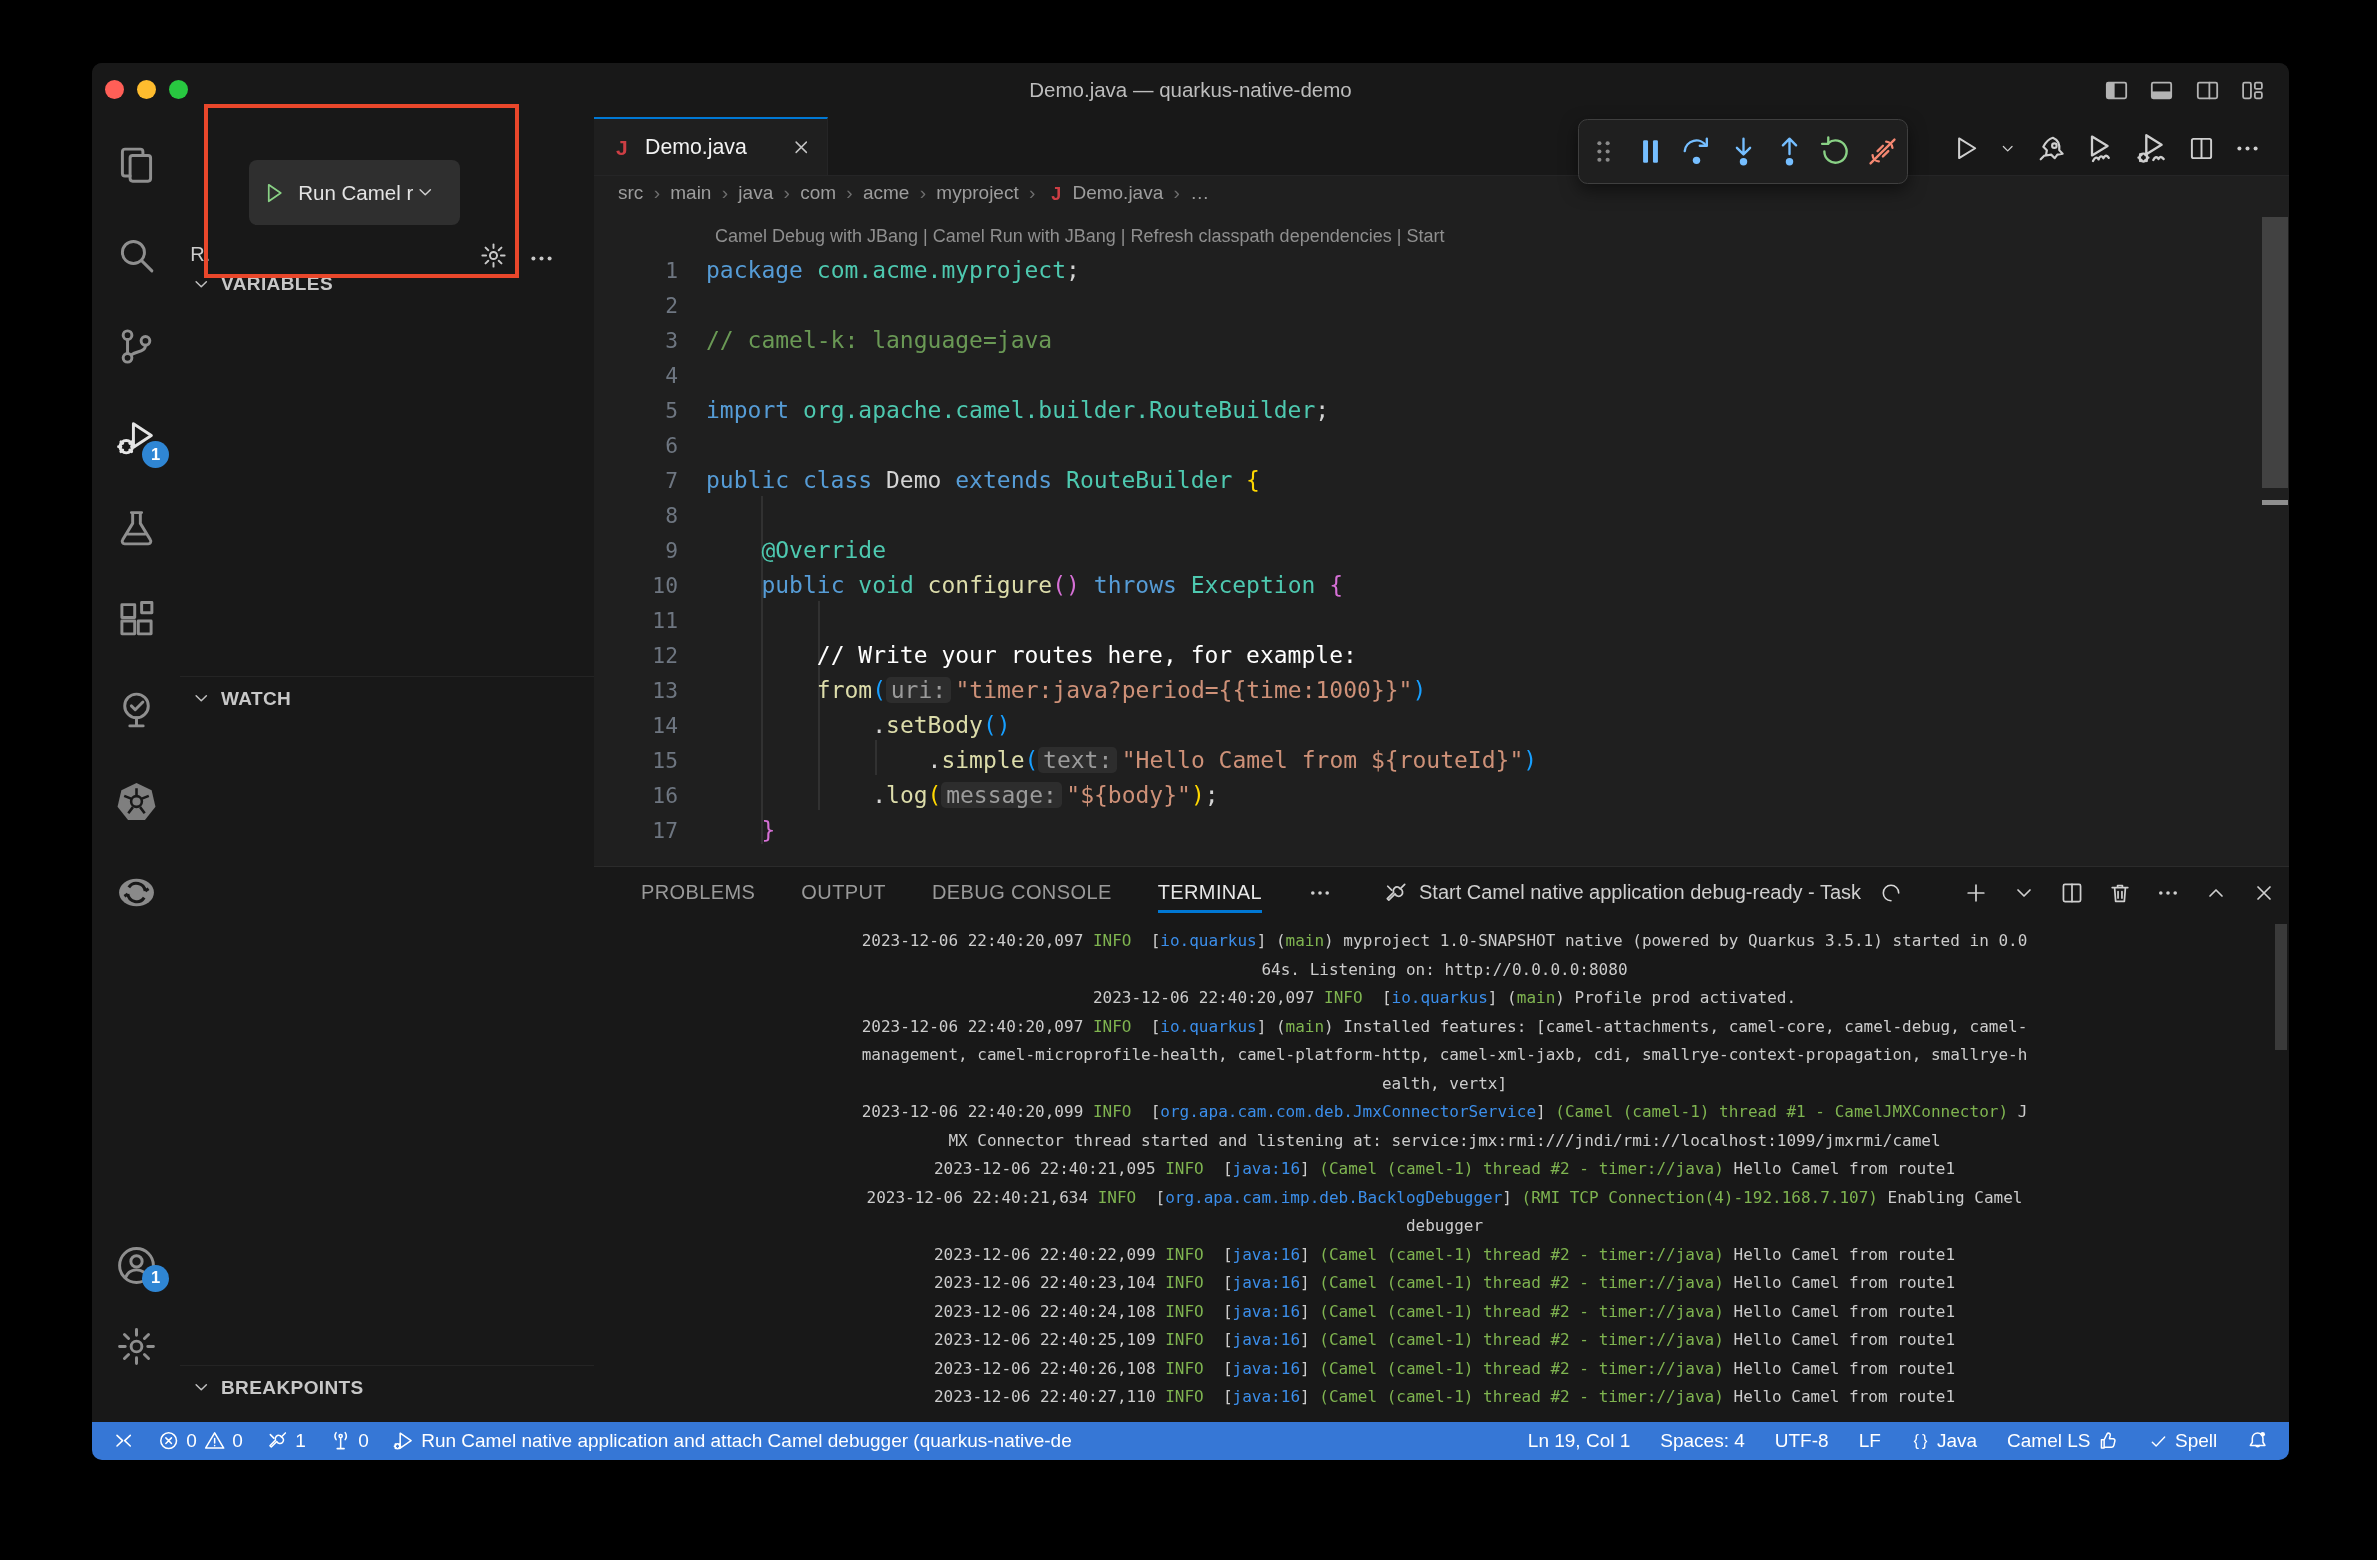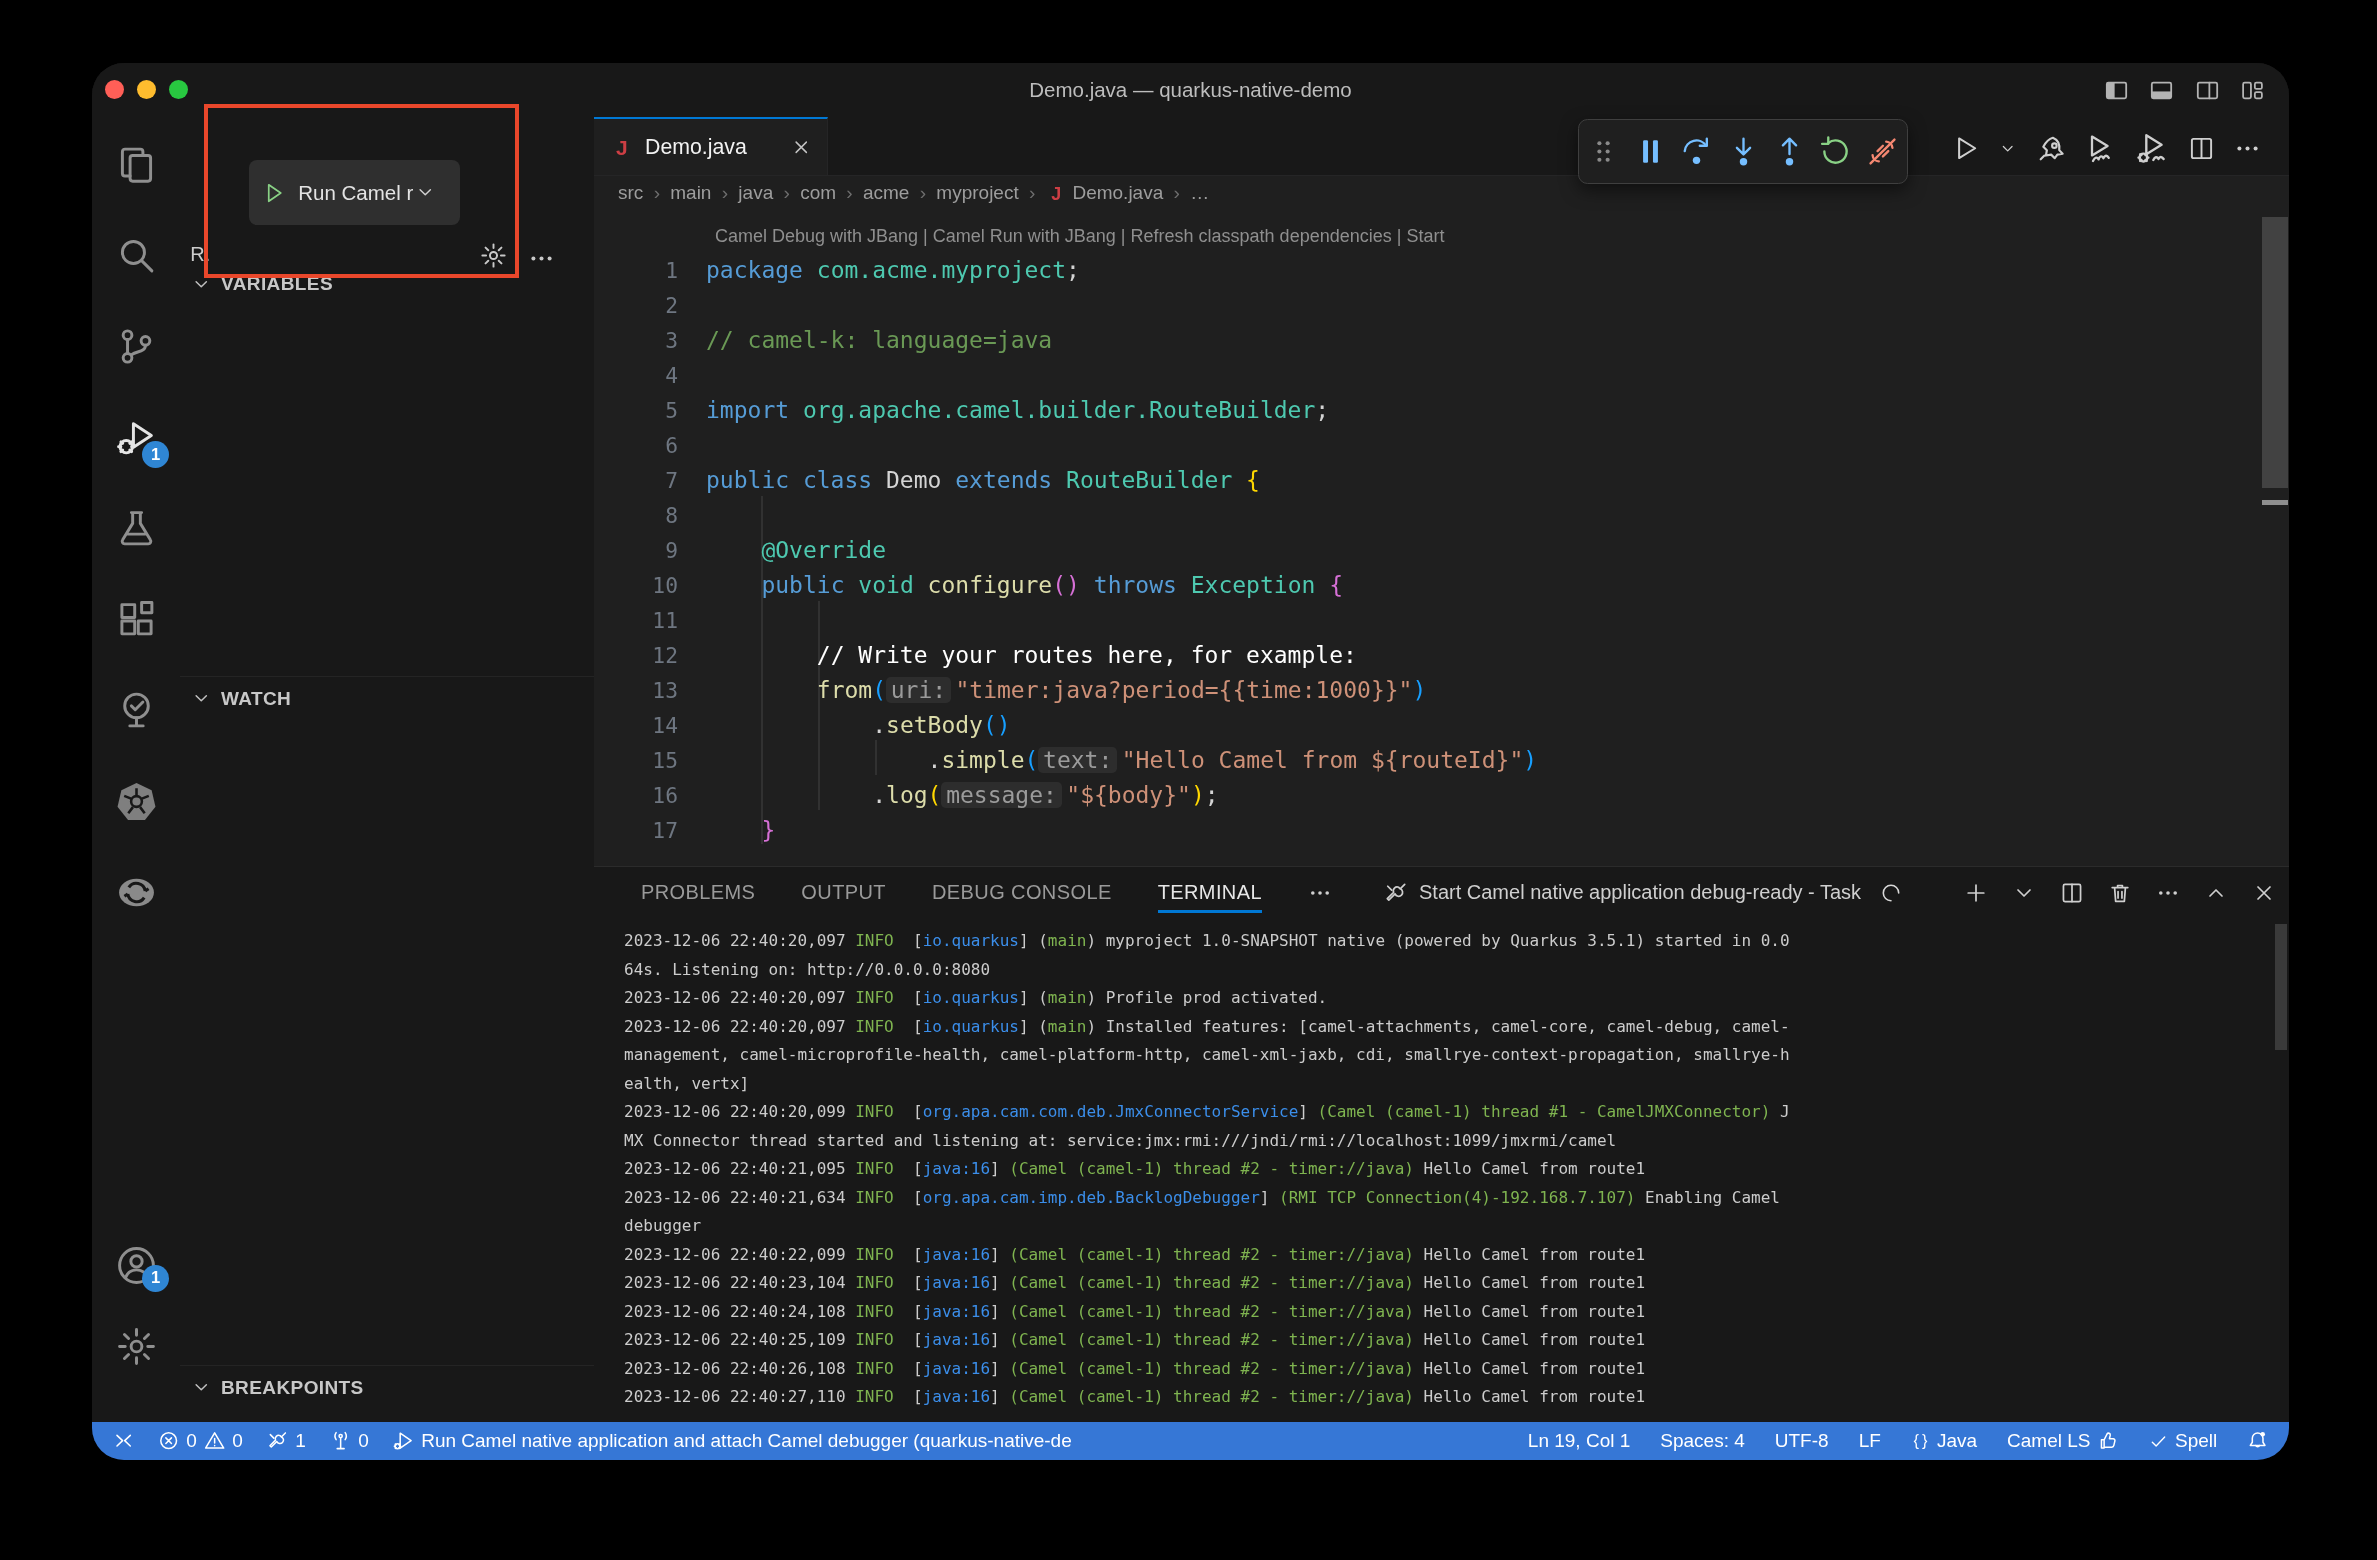--- a/index.html
+++ b/index.html
@@ -1,17 +1,17 @@
 <!DOCTYPE html>
 <html style="--bg: #181818; --editorbg: #1f1f1f; --accent: #0078d4; --status: #3677d6; --badge: #2f86d4; --annotation: #e9472b;font-size:12.6px"><head>
 <meta charset="utf-8">
 <style>
   html,body{margin:0;padding:0;}
   body{width:2377px;height:1560px;background:#000;position:relative;font-family:"Liberation Sans",sans-serif;overflow:hidden;}
-  .window{position:absolute;left:92px;top:63px;width:2197px;height:1397px;background:var(--bg);border-radius:32px;overflow:hidden;box-shadow:0 32px 95px rgba(0,0,0,.8);}
+  .window{position:absolute;left:92px;top:63px;width:2197px;height:1397px;background:var(--bg);border-radius:10px;overflow:hidden;box-shadow:0 32px 95px rgba(0,0,0,.8);}
   svg{display:block;}
   .icon svg{width:100%;height:100%;}
   .icon{display:inline-block;}
 
   
   .titlebar{position:absolute;left:0;top:0;right:0;height:54px;background:var(--bg);}
   .traffic{position:absolute;top:17.4px;width:19px;height:19px;border-radius:50%;}
   .t-close{left:13.4px;background:#ff5f57;}
   .t-min{left:45px;background:#febc2e;}
   .t-zoom{left:77px;background:#28c840;}
@@ -64,21 +64,21 @@
   .guide{position:absolute;width:1.6px;background:#313131;}
   .debug-toolbar{position:absolute;left:984px;top:1.6px;width:328px;height:63px;background:#1f1f1f;border:0.8px solid #3f3f3f;border-radius:9.5px;box-shadow:0 6.3px 17.4px rgba(0,0,0,.5);display:flex;align-items:center;justify-content:center;gap:13.4px;z-index:20;}
   .debug-toolbar .icon{width:33px;height:33px;cursor:pointer;}
   .editor-actions{position:absolute;top:1.6px;right:28.5px;height:60px;display:flex;align-items:center;gap:19px;color:#cfcfcf;z-index:10;}
   .editor-actions .icon{cursor:pointer;}
   .scroll-slider{position:absolute;left:1668px;top:100px;width:26px;height:271px;background:#424242;cursor:pointer;}
   .scroll-marker{position:absolute;left:1668px;top:383px;width:26px;height:4.7px;background:#8f8f8f;}
   .inlay{background:#2d2d2d;border-radius:4.7px;padding:0 4.7px;margin-right:4.7px;}
 
   
-  .panel{position:absolute;left:502px;top:803px;right:0;height:556px;background:var(--bg);border-top:0.8px solid #2b2b2b;box-sizing:border-box;}
+  .panel{position:absolute;left:502px;top:803px;right:0;height:556px;background:var(--bg);border-top:0.8px solid #2b2b2b;box-sizing:border-box;text-align:center;}
   .panel-tabs{position:absolute;top:0;left:47px;height:51px;display:flex;align-items:center;gap:46px;font-size:20px;color:#9a9a9a;letter-spacing:0.4px;}
   .ptab{position:relative;cursor:pointer;padding:11px 0;}
   .ptab.active{color:#e7e7e7;}
   .ptab.active::after{content:"";position:absolute;left:0;right:0;bottom:1.6px;height:3.2px;background:var(--accent);}
   .panel-tab-more{width:24px;height:24px;color:#cfcfcf;cursor:pointer;}
   .term-title{position:absolute;left:790px;top:0;height:51px;display:flex;align-items:center;gap:11px;color:#cfcfcf;font-size:20px;white-space:nowrap;}
   .term-title .icon{width:24px;height:24px;}
   .term-title .spinner{width:22px;height:22px;margin-left:8px;color:#d8d8d8;}
   .panel-actions{position:absolute;right:12.6px;top:0;height:51px;display:flex;align-items:center;gap:24px;color:#cfcfcf;}
   .panel-actions .icon{width:24px;height:24px;cursor:pointer;}

